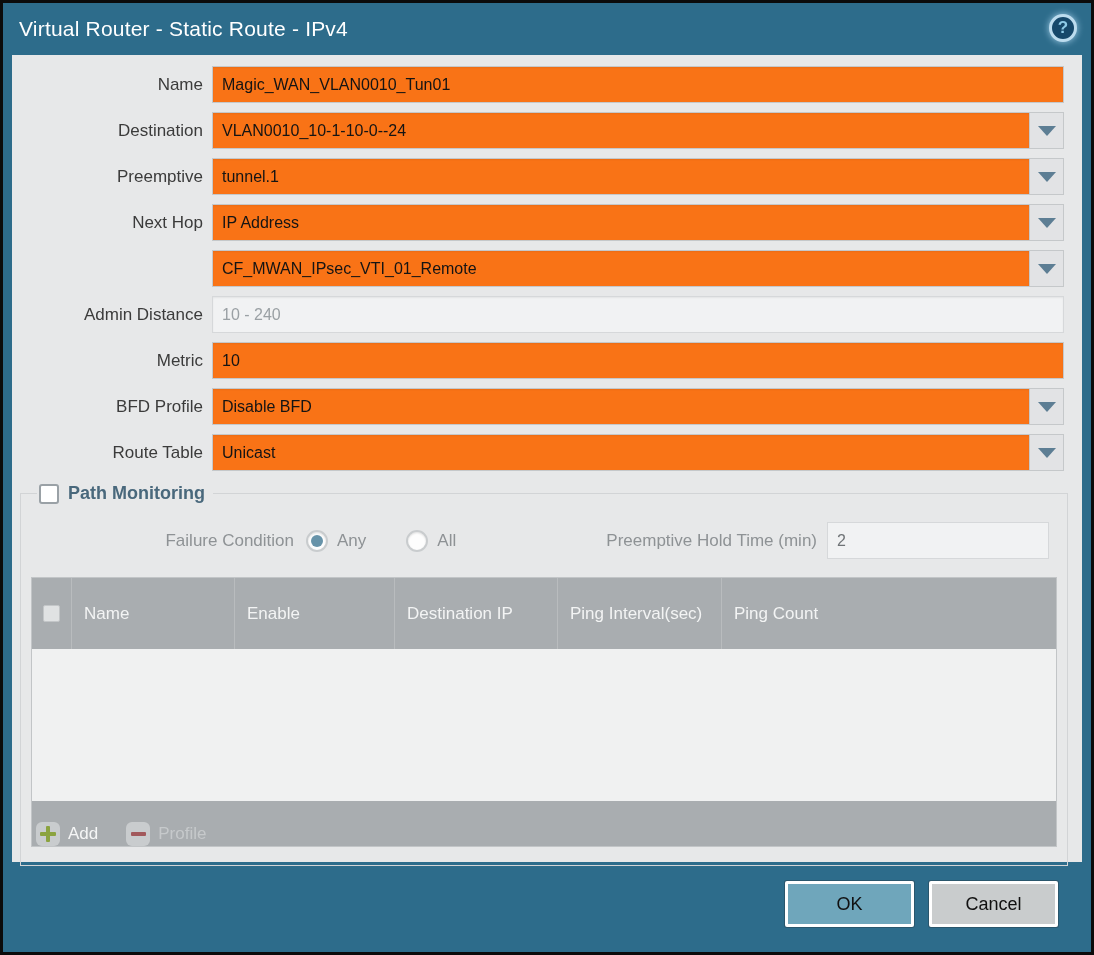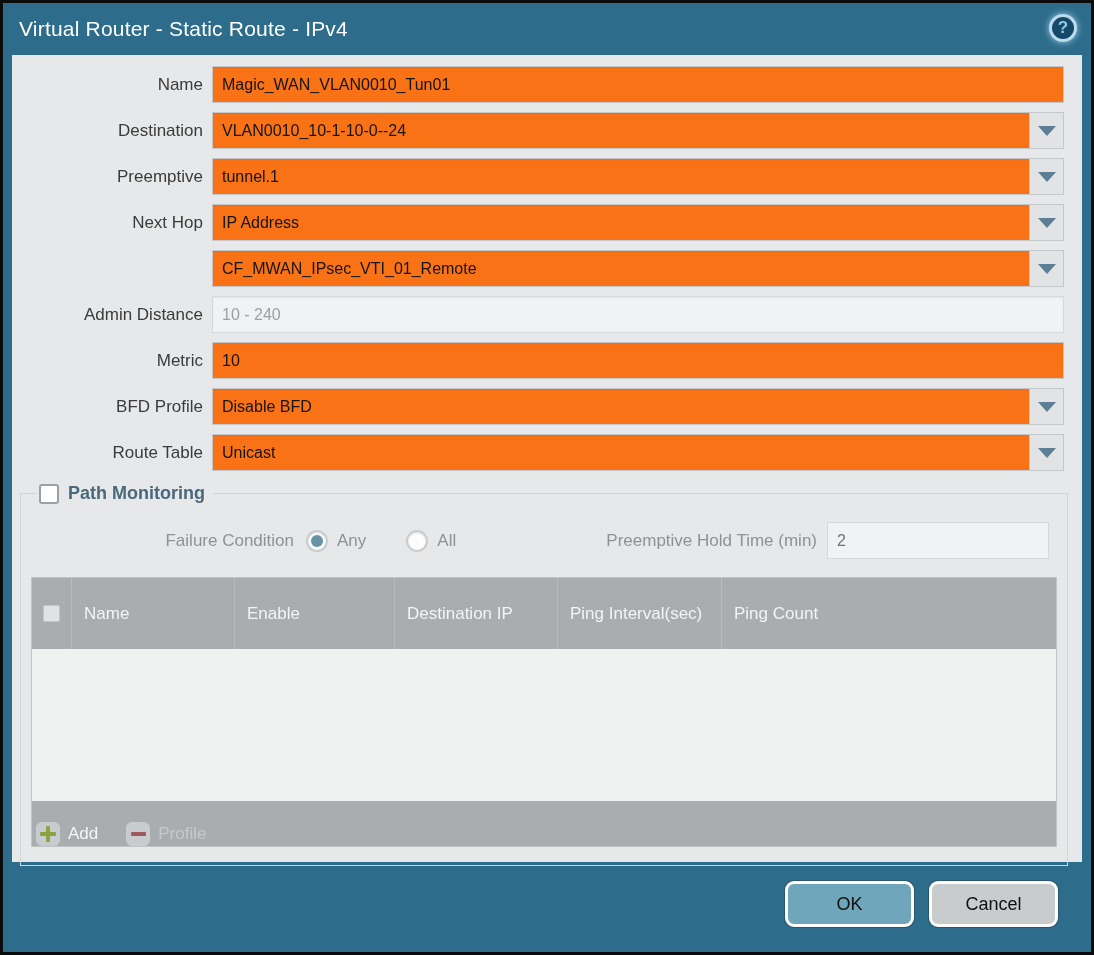--- a/index.html
+++ b/index.html
@@ -127,21 +127,21 @@
     background:rgba(255,255,255,.38);
     display:flex; align-items:center; justify-content:center; flex:none;
   }
   .plus { position:relative; width:16px; height:16px; }
   .plus::before { content:""; position:absolute; left:6px; top:0; width:4px; height:16px; background:#8ba33f; border-radius:1px; }
   .plus::after  { content:""; position:absolute; left:0; top:6px; width:16px; height:4px; background:#8ba33f; border-radius:1px; }
   .minus { width:15px; height:4px; background:#a2595c; border-radius:1px; }
   
   .btn {
     position:absolute; width:129px; height:46px;
-    border-radius:9px; border:3px solid #ffffff;
+    border-radius:2px; border:3px solid #ffffff;
     font-size:18px; color:#111; font-family:"Liberation Sans", sans-serif;
     box-shadow:0 0 0 1px rgba(40,60,70,.45);
     cursor:pointer;
   }
   .btn.ok { left:782px; top:878px; background:#6fa6bb; }
   .btn.cancel { left:926px; top:878px; background:#c9cccd; }
 </style>
 </head>
 <body>
 

